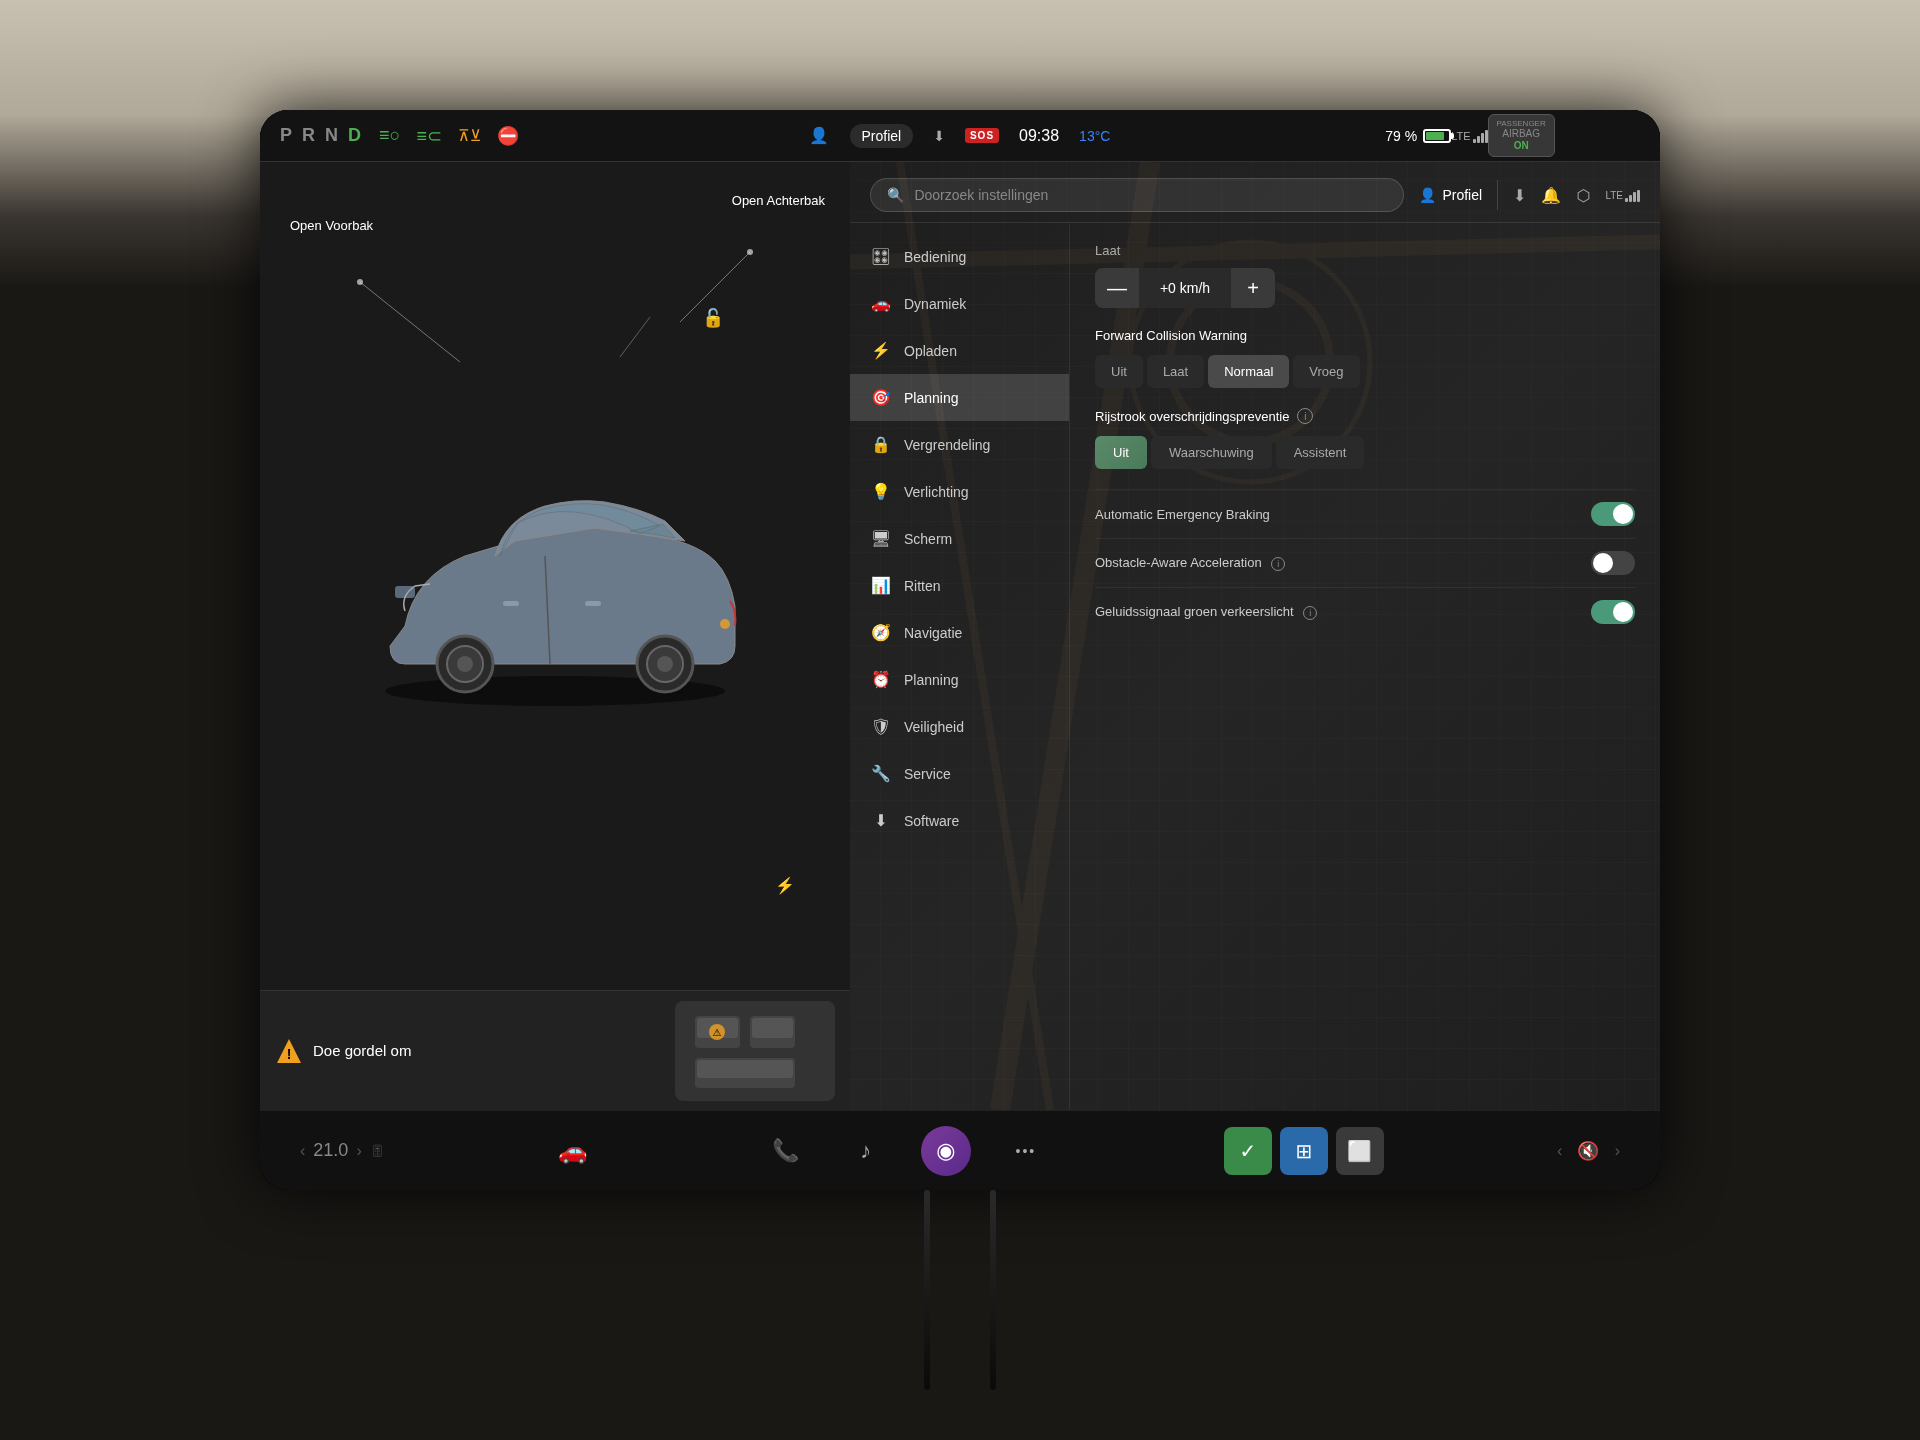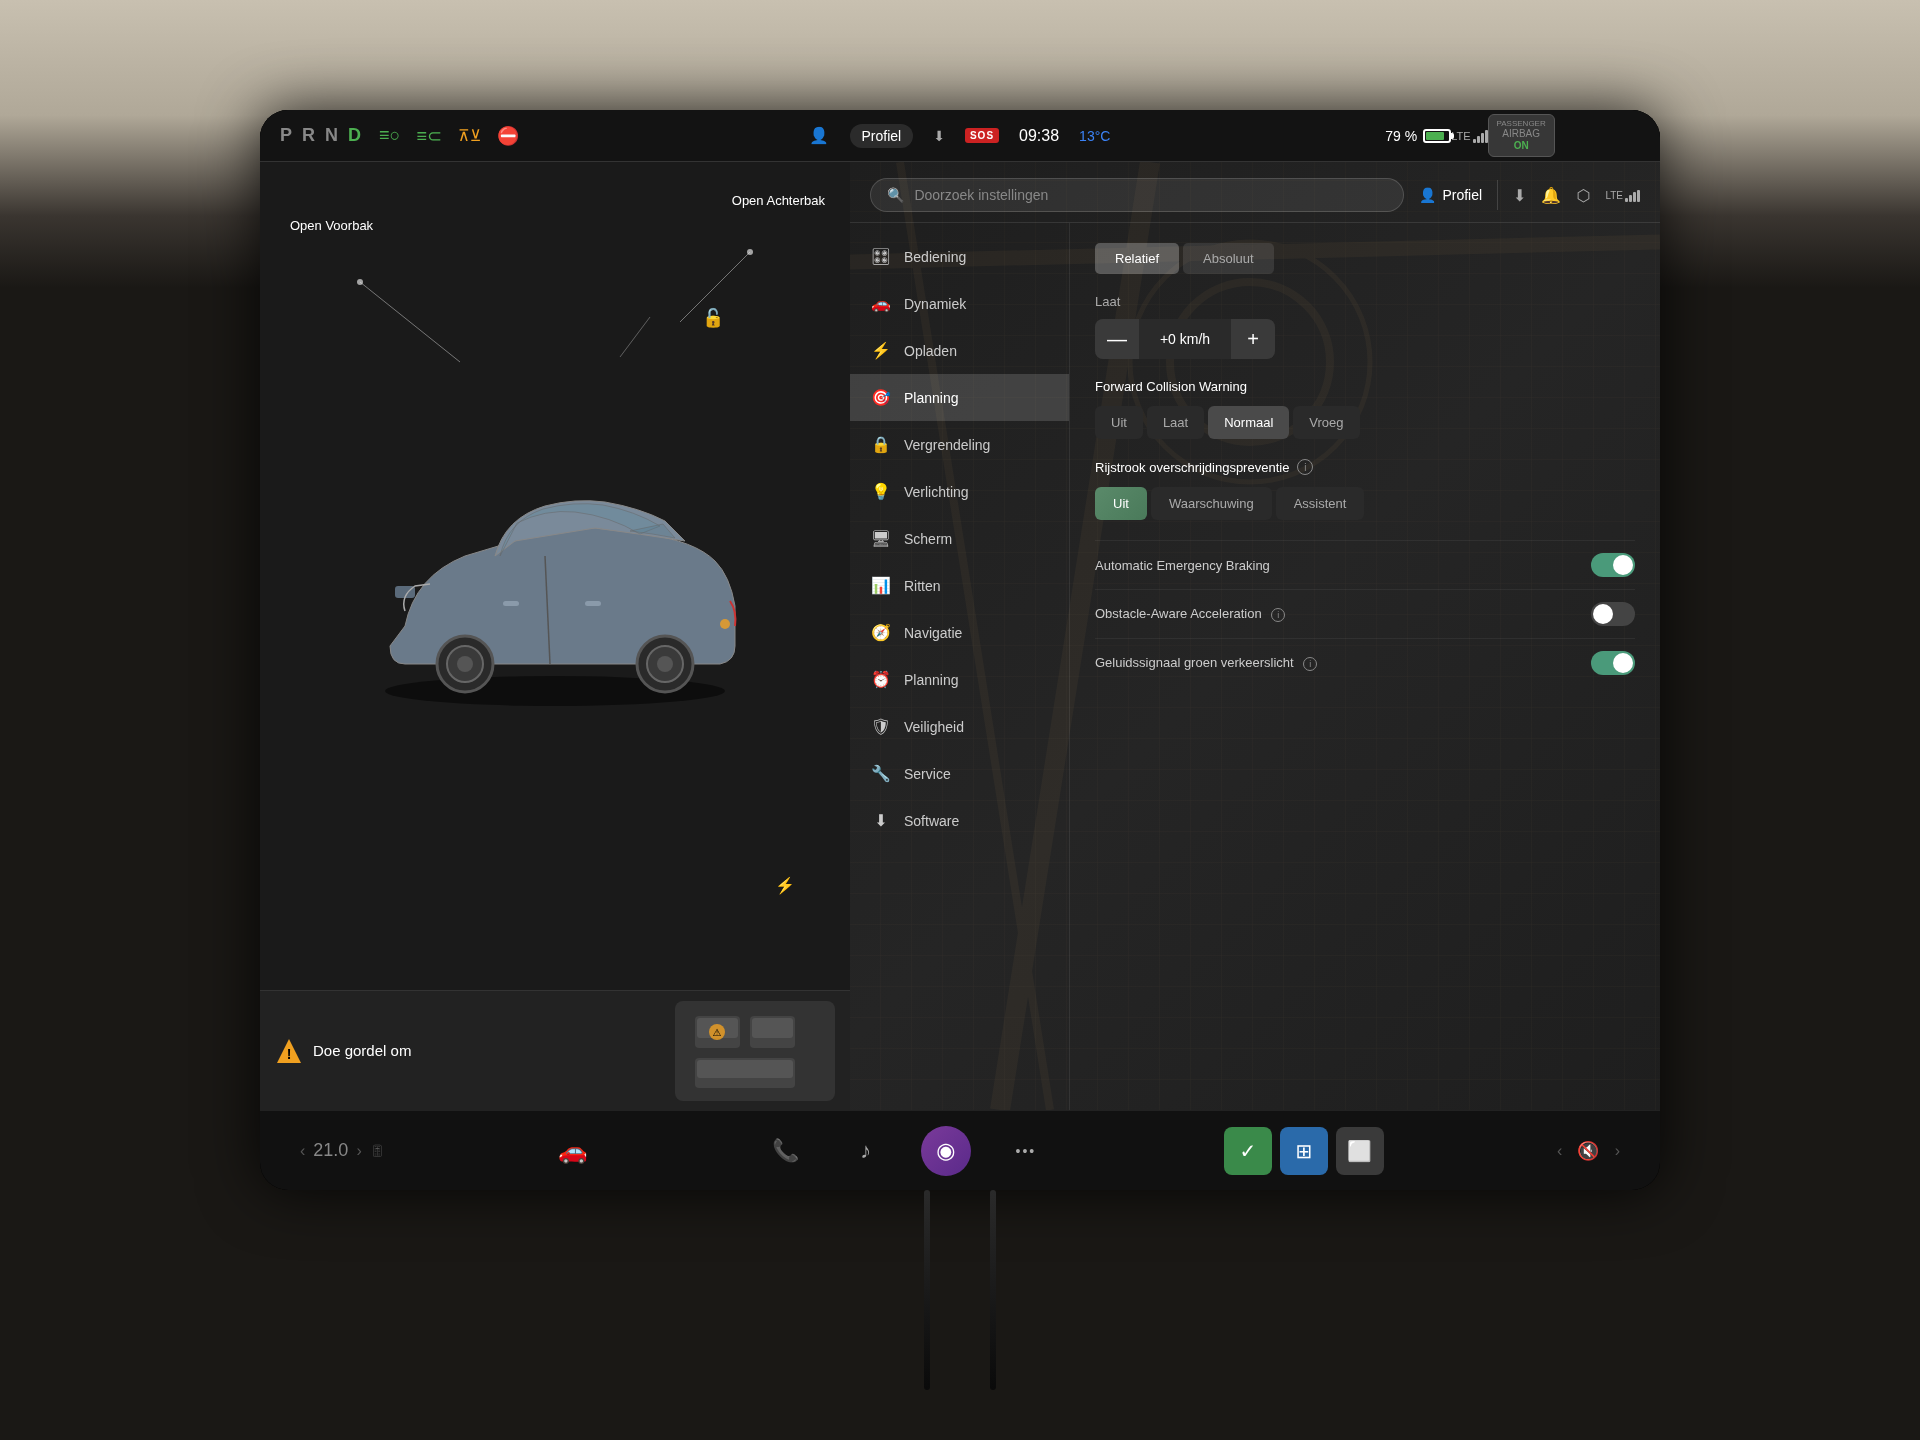--- a/index.html
+++ b/index.html
@@ -894,24 +894,20 @@
                   <span>Service</span>
                 </div>
                 <div class="nav-item">
                   <span class="nav-icon">⬇</span>
                   <span>Software</span>
                 </div>
               </div>
 
               <div class="settings-content">
 
-                <div class="selector-row">
-                  <div class="selector-btn active">Relatief</div>
-                  <div class="selector-btn">Absoluut</div>
-                </div>
 
                 <div class="section-label">Laat</div>
                 <div class="speed-control">
                   <div class="speed-btn">—</div>
                   <div class="speed-value">+0 km/h</div>
                   <div class="speed-btn">+</div>
                 </div>
 
                 <div class="section-title">Forward Collision Warning</div>
                 <div class="button-group">

